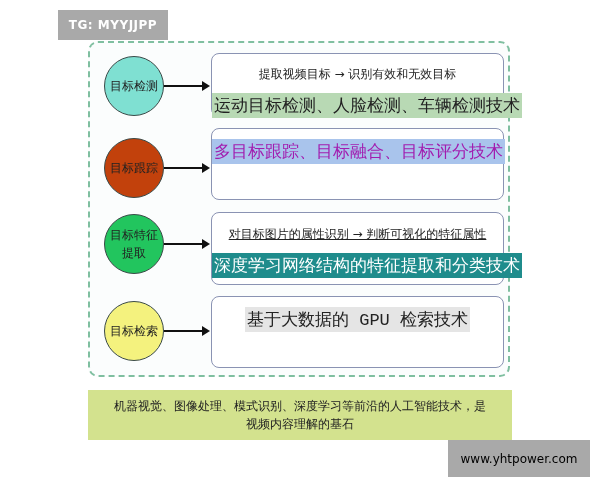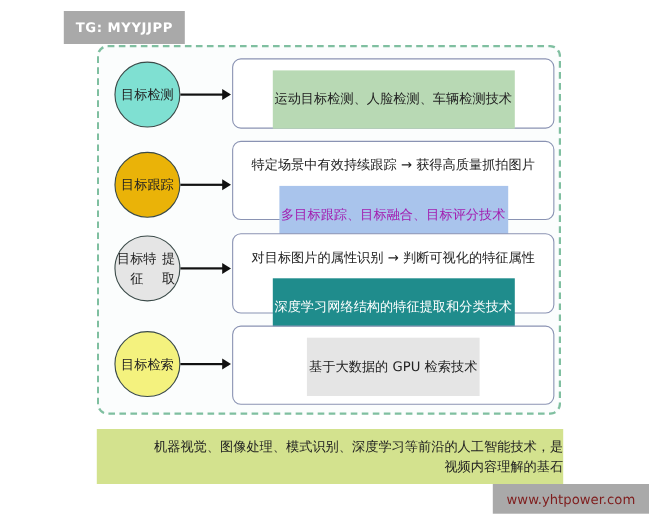--- a/index.html
+++ b/index.html
@@ -33,63 +33,63 @@
   .arrow::after {
     content:""; position:absolute; right:-2px; top:-4px;
     border-left:8px solid #111; border-top:5px solid transparent; border-bottom:5px solid transparent;
   }
   .box {
     position:absolute; left:211px; width:293px; box-sizing:border-box;
     border:1.5px solid #8a93b3; border-radius:8px; background:#ffffff;
     text-align:center;
   }
   .box .line1 { font-size:12px; color:#222; margin-top:12px; white-space:nowrap; }
-  .box .line2 { display:inline-block; font-size:12px; margin-top:10px; padding:18px 2px; white-space:nowrap; }
+  .box .line2 { display:inline-block; font-size:17px; margin-top:10px; padding:1px 2px; white-space:nowrap;font-family:Liberation Mono, monospace; }
   .bottom-band {
     position:absolute; left:88px; top:390px; width:424px; height:50px;
-    background:#d3e28e; text-align:right; font-size:12px; line-height:18px;
+    background:#d3e28e; text-align:center; font-size:12px; line-height:18px;
     box-sizing:border-box; padding-top:7px; color:#222;
   }
   .site-badge {
-    position:absolute; left:448px; top:440px; width:142px; height:27px;
-    background:#a9a9a9; color:#7f1d1d; font-size:12px;
+    position:absolute; left:448px; top:440px; width:142px; height:37px;
+    background:#a9a9a9; color:#000000; font-size:12px;
     display:flex; align-items:center; justify-content:center;
   }
 </style>
 </head>
 <body>
 
 <div class="tg-badge">TG: MYYJJPP</div>
 
 <div class="frame"></div>
 
 <div class="circle" style="top:56px;background:#7fe0d2;">
   <span>目标检测</span>
 </div>
 <div class="arrow" style="top:85px;"></div>
 <div class="box" style="top:53px;height:64px;">
+  <div class="line1">提取视频目标 → 识别有效和无效目标</div>
   <span class="line2" style="background:#b8d9b4;color:#222;">运动目标检测、人脸检测、车辆检测技术</span>
 </div>
 
-<div class="circle" style="top:138px;background:#eab308;">
+<div class="circle" style="top:138px;background:#c2410c;">
   <span>目标跟踪</span>
 </div>
 <div class="arrow" style="top:167px;"></div>
 <div class="box" style="top:128px;height:72px;">
-  <div class="line1" style="margin-top:13px;">特定场景中有效持续跟踪 → 获得高质量抓拍图片</div>
   <span class="line2" style="background:#a9c4ec;color:#a21caf;">多目标跟踪、目标融合、目标评分技术</span>
 </div>
 
-<div class="circle" style="top:214px;background:#e5e5e5;flex-direction:row;">
+<div class="circle" style="top:214px;background:#22c55e;flex-direction:column;">
   <span>目标特征</span>
   <span>提取</span>
 </div>
 <div class="arrow" style="top:243px;"></div>
 <div class="box" style="top:212px;height:73px;">
-  <div class="line1" style="margin-top:13px;">对目标图片的属性识别 → 判断可视化的特征属性</div>
+  <div class="line1" style="margin-top:13px;text-decoration:underline;">对目标图片的属性识别 → 判断可视化的特征属性</div>
   <span class="line2" style="background:#1f8c8c;color:#fff;">深度学习网络结构的特征提取和分类技术</span>
 </div>
 
 <div class="circle" style="top:301px;background:#f4f27e;">
   <span>目标检索</span>
 </div>
 <div class="arrow" style="top:330px;"></div>
 <div class="box" style="top:296px;height:72px;">
   <span class="line2" style="background:#e5e5e5;color:#222;">基于大数据的 GPU 检索技术</span>
 </div>

